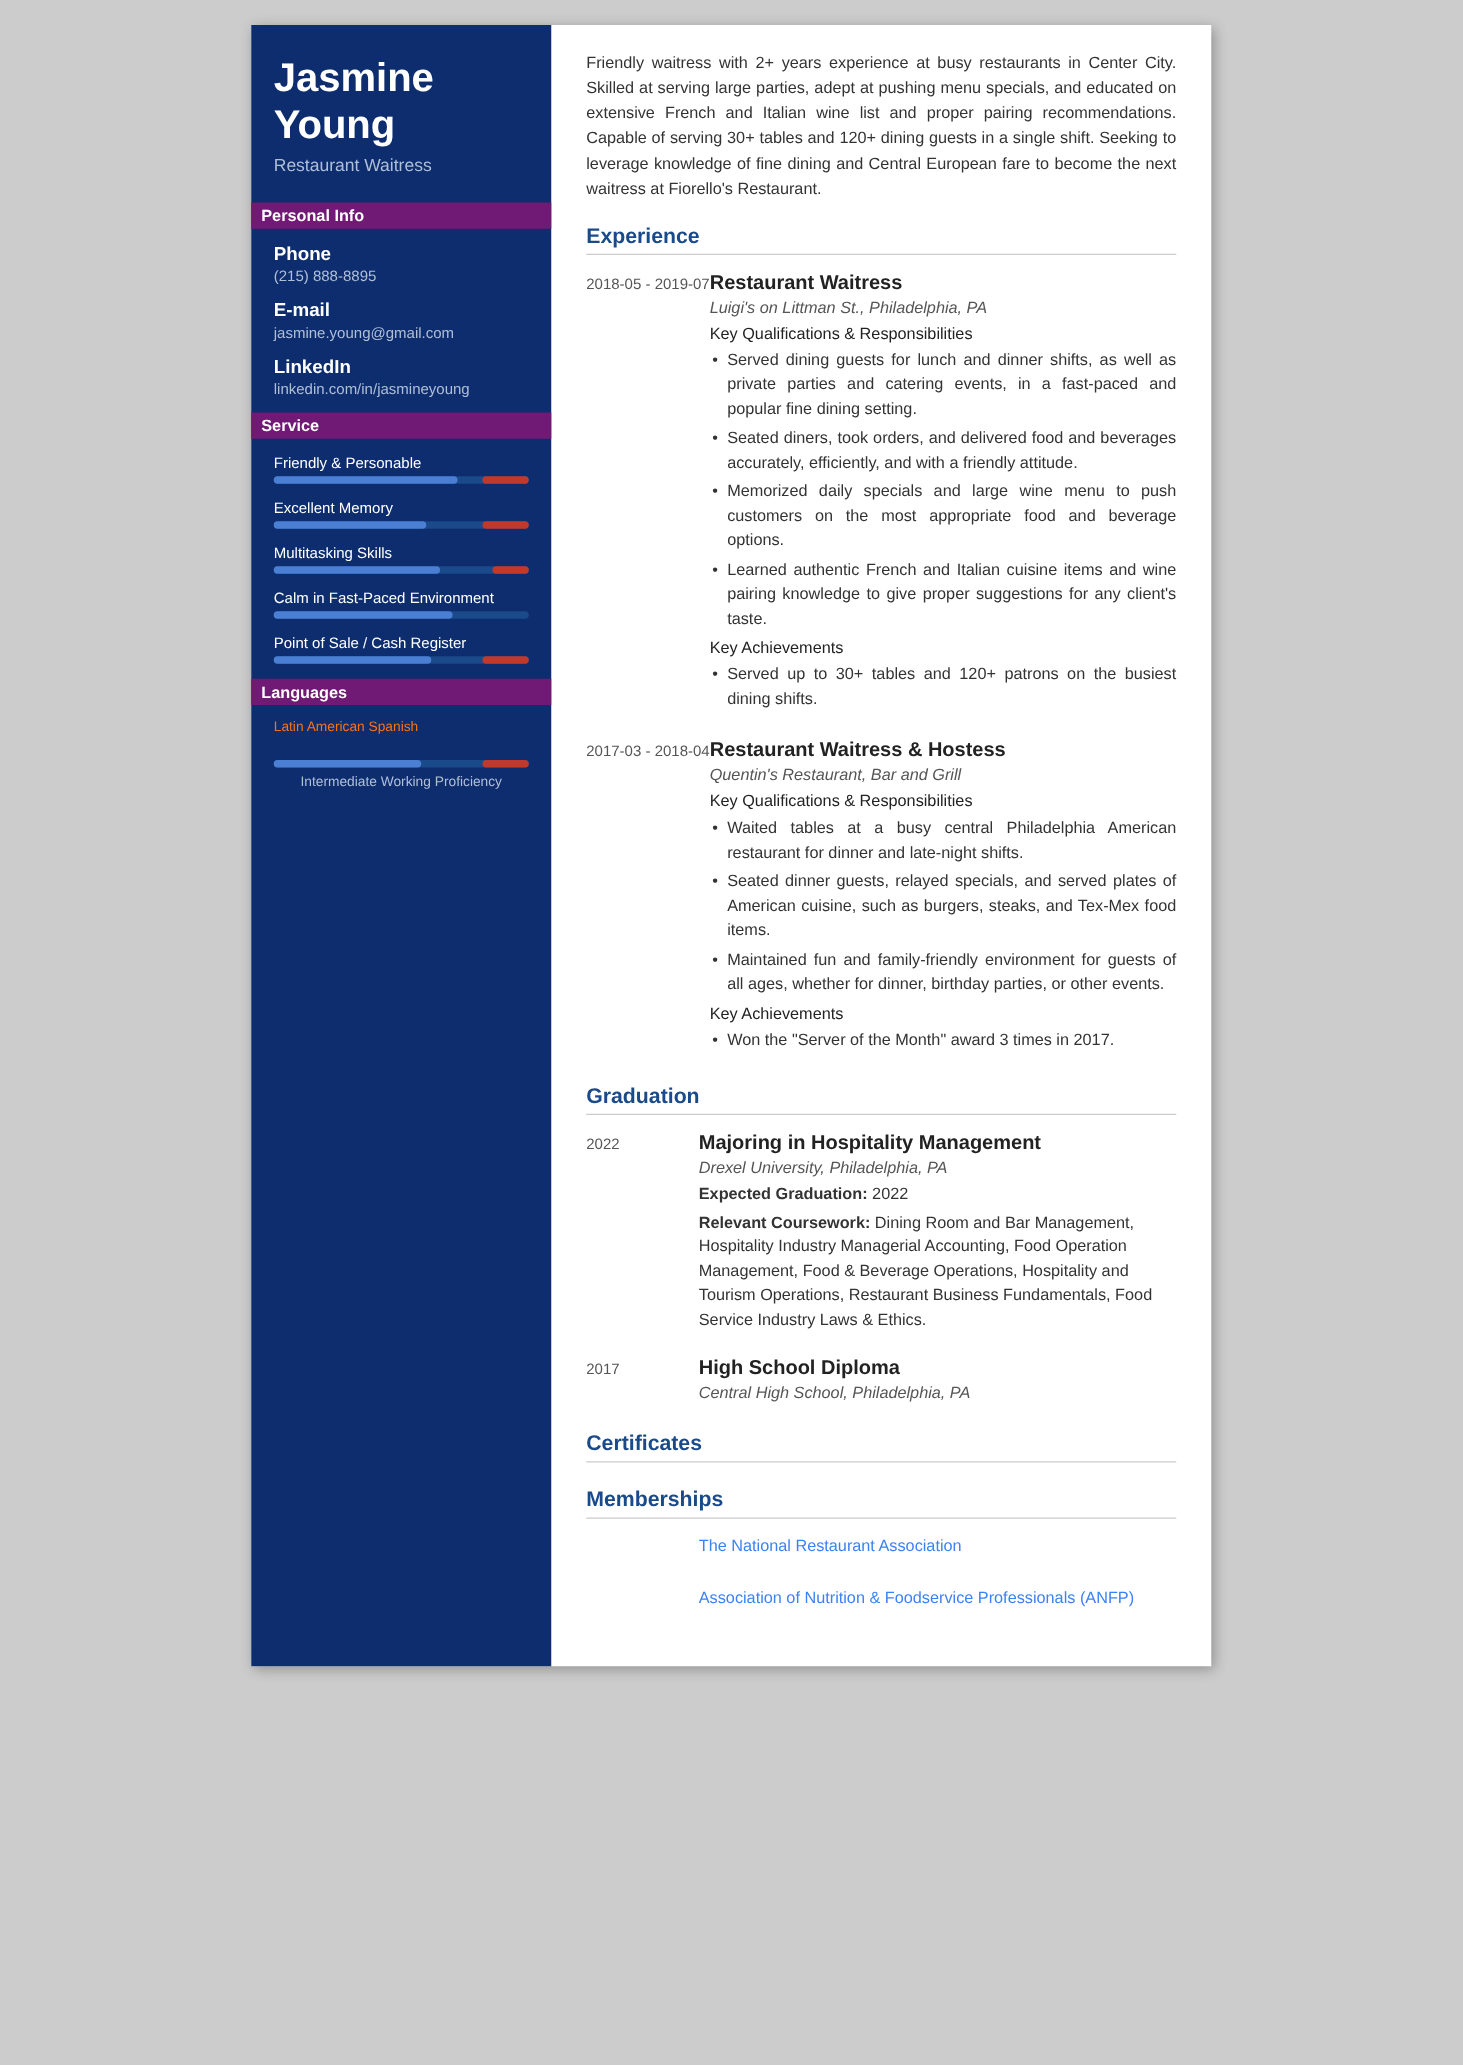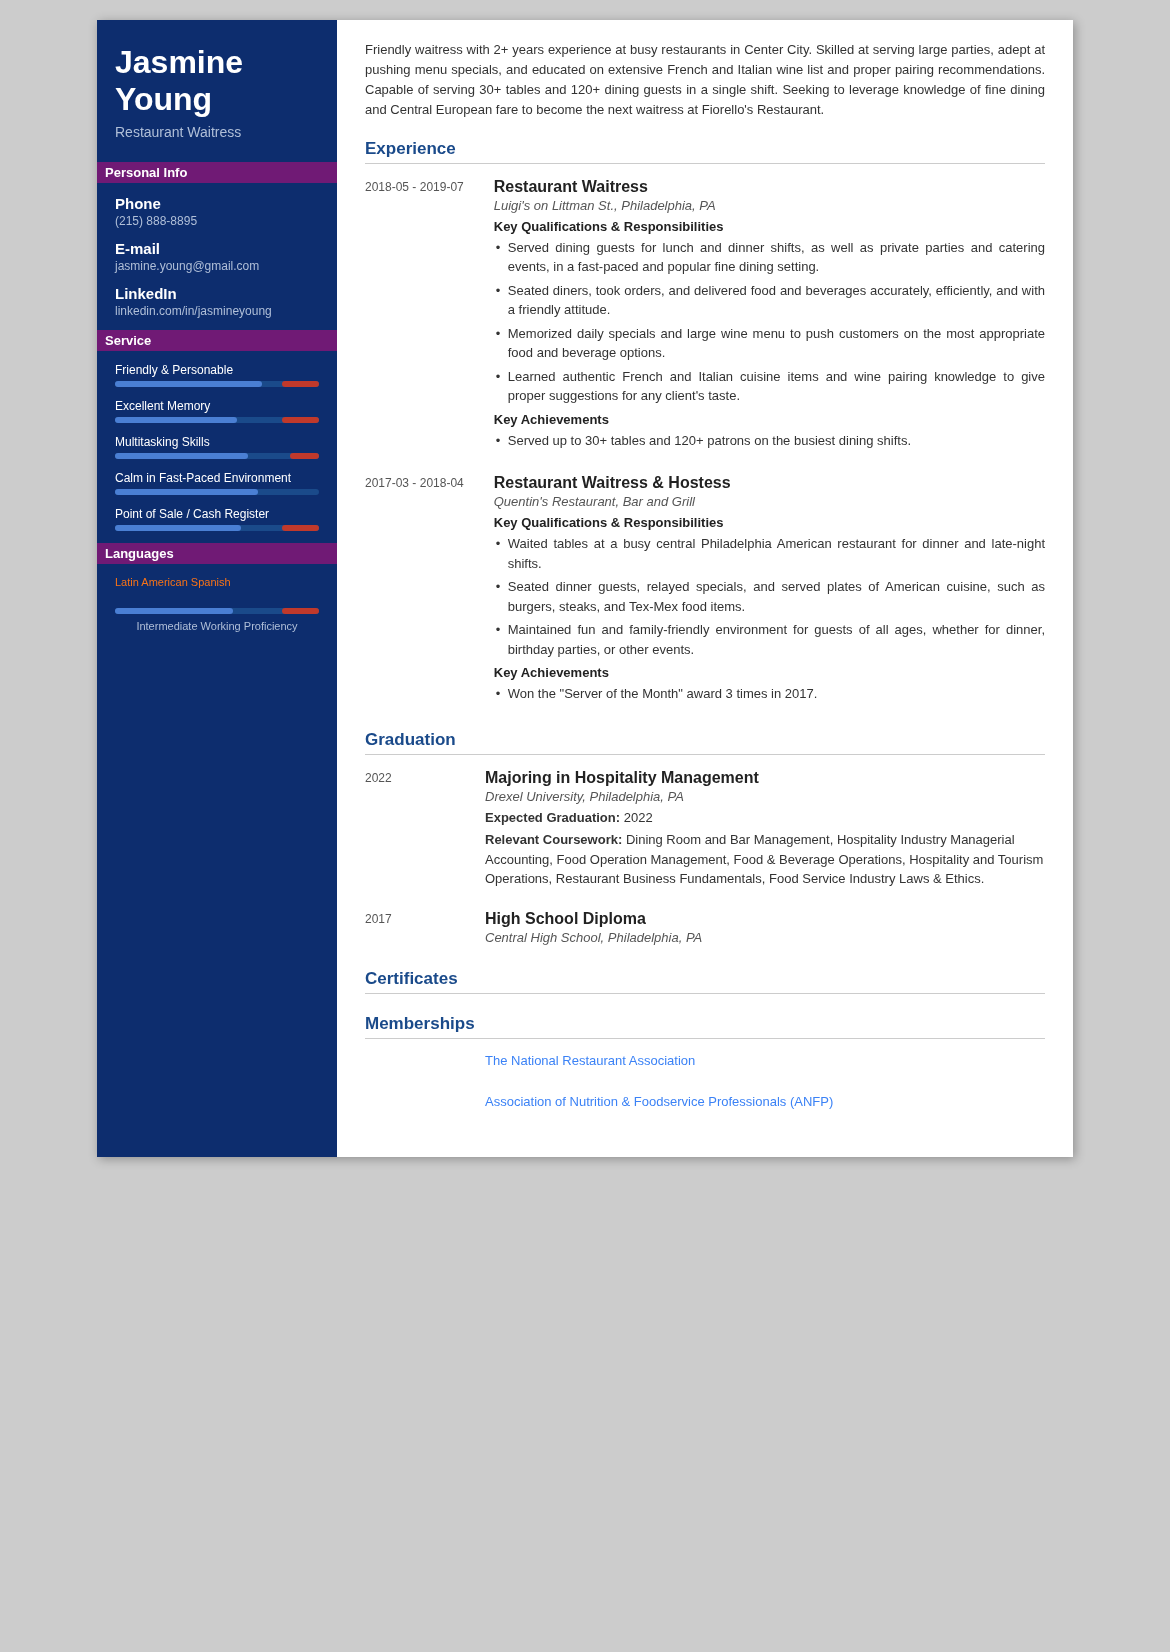--- a/index.html
+++ b/index.html
@@ -6,21 +6,21 @@
     body {
       font-family: Arial, sans-serif;
       background: #ccc;
       display: flex;
       justify-content: center;
       align-items: flex-start;
       min-height: 100vh;
       padding: 20px;
     }
     .resume {
-      width: 976px;
+      width: 768px;
       background: #fff;
       display: flex;
       box-shadow: 2px 2px 10px rgba(0,0,0,0.3);
     }
     
     .sidebar {
       width: 240px;
       min-width: 240px;
       background: #0d2d6e;
       color: #fff;
@@ -134,21 +134,20 @@
       border-bottom: 1px solid #ccc;
       padding-bottom: 4px;
       margin-bottom: 14px;
     }
     .section {
       margin-bottom: 20px;
     }
     .entry {
       display: flex;
       margin-bottom: 18px;
-      gap: 30px;
     }
     .entry-date {
       min-width: 90px;
       font-size: 12px;
       color: #555;
       padding-top: 2px;
     }
     .entry-content {
       flex: 1;
     }
@@ -159,21 +158,21 @@
       margin-bottom: 2px;
     }
     .entry-company {
       font-size: 13px;
       color: #555;
       font-style: italic;
       margin-bottom: 6px;
     }
     .entry-subtitle {
       font-size: 13px;
-      font-weight: bold;
+      font-weight: normal;
       color: #222;
       margin-bottom: 4px;
     }
     .entry-bullets {
       list-style: none;
       padding: 0;
       margin-bottom: 6px;
     }
     .entry-bullets li {
       font-size: 13px;

